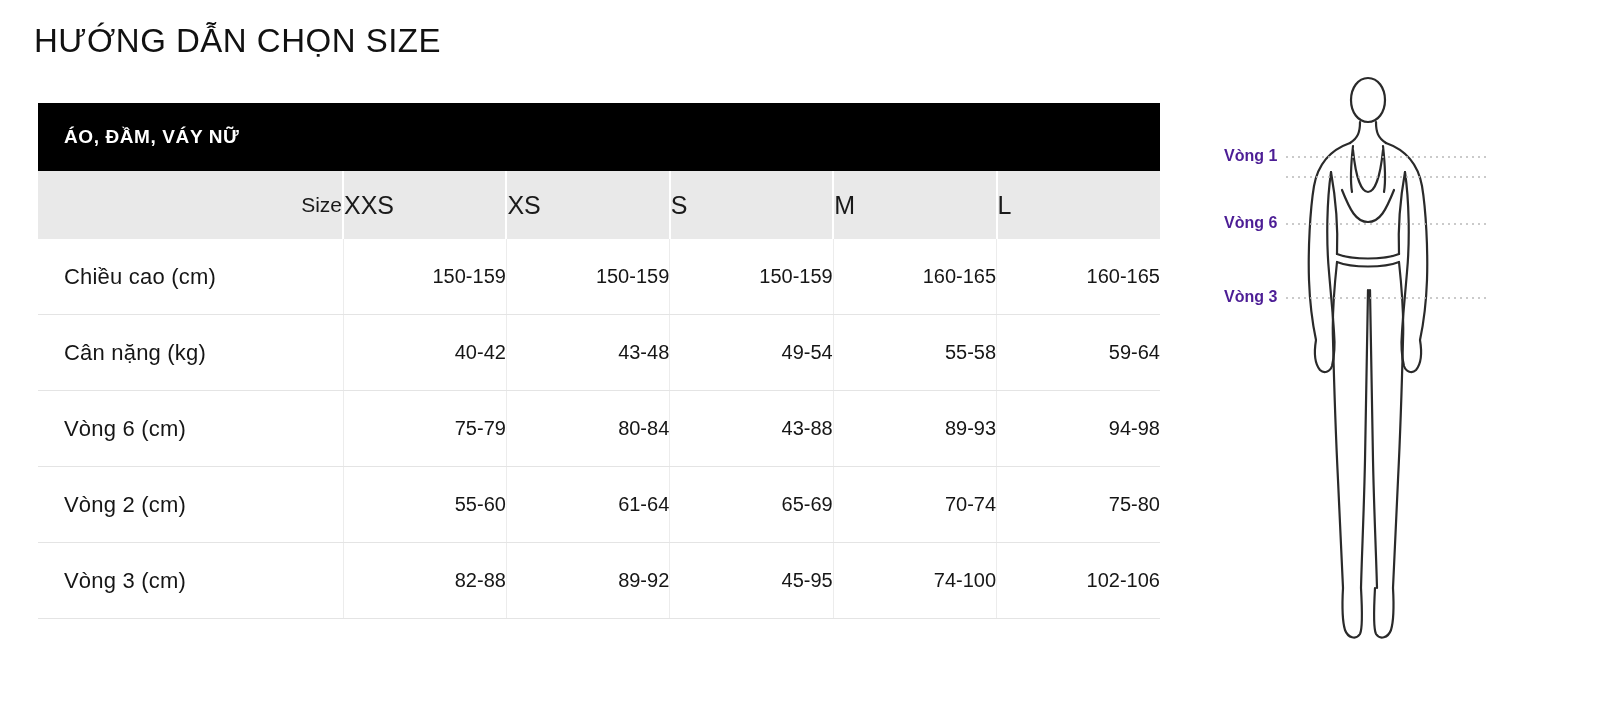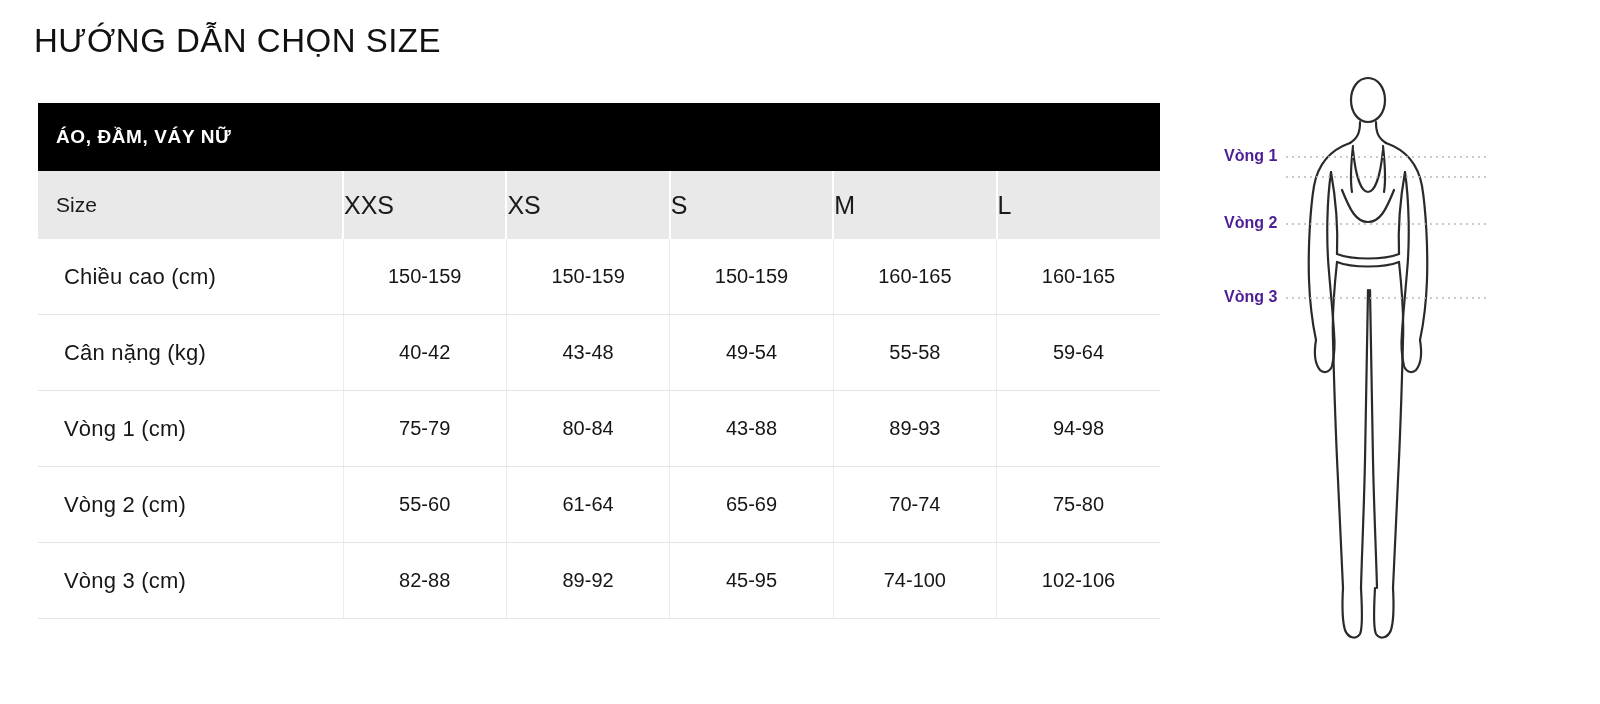--- a/index.html
+++ b/index.html
@@ -37,21 +37,21 @@
     left: 38px;
     top: 103px;
     width: 1122px;
   }
   .table-header-bar {
     background: #000000;
     color: #ffffff;
     height: 68px;
     display: flex;
     align-items: center;
-    padding-left: 18px;
+    padding-left: 26px;
     box-sizing: border-box;
     font-size: 19px;
     font-weight: 700;
     letter-spacing: 0.6px;
   }
   table.size-table {
     width: 100%;
     border-collapse: collapse;
     table-layout: fixed;
   }
@@ -62,30 +62,30 @@
     background: #e9e9e9;
     height: 68px;
     font-size: 25px;
     font-weight: 400;
     color: #1a1a1a;
     text-align: left;
     border-right: 2px solid #ffffff;
     padding: 0;
   }
   table.size-table thead th.label-head {
-    text-align: left;
-    padding-left: 18px;
+    text-align: right;
+    padding-left: 9px;
     font-size: 21px;
   }
   table.size-table thead th:last-child { border-right: none; }
 
   table.size-table tbody td {
     height: 75px;
     font-size: 20px;
-    text-align: center;
+    text-align: right;
     border-bottom: 1px solid #e4e4e4;
     border-right: 1px solid #ececec;
     padding: 0;
     color: #161616;
   }
   table.size-table tbody td:last-child { border-right: none; }
   table.size-table tbody td.row-label {
     text-align: left;
     padding-left: 26px;
     font-size: 22px;
@@ -155,21 +155,21 @@
         </tr>
         <tr>
           <td class="row-label">Cân nặng (kg)</td>
           <td>40-42</td>
           <td>43-48</td>
           <td>49-54</td>
           <td>55-58</td>
           <td>59-64</td>
         </tr>
         <tr>
-          <td class="row-label">Vòng 1 (cm)</td>
+          <td class="row-label">Vòng 6 (cm)</td>
           <td>75-79</td>
           <td>80-84</td>
           <td>43-88</td>
           <td>89-93</td>
           <td>94-98</td>
         </tr>
         <tr>
           <td class="row-label">Vòng 2 (cm)</td>
           <td>55-60</td>
           <td>61-64</td>
@@ -232,17 +232,17 @@
 
       <g stroke="#b9b9b9" stroke-width="1.6" stroke-dasharray="2 4">
         <line x1="96" y1="117" x2="300" y2="117"></line>
         <line x1="96" y1="137" x2="300" y2="137"></line>
         <line x1="96" y1="184" x2="300" y2="184"></line>
         <line x1="96" y1="258" x2="300" y2="258"></line>
       </g>
     </svg>
 
     <div class="measure-label m1">Vòng 1</div>
-    <div class="measure-label m2">Vòng 2</div>
+    <div class="measure-label m2">Vòng 6</div>
     <div class="measure-label m3">Vòng 3</div>
   </div>
 
 </div>
 
 </body></html>

